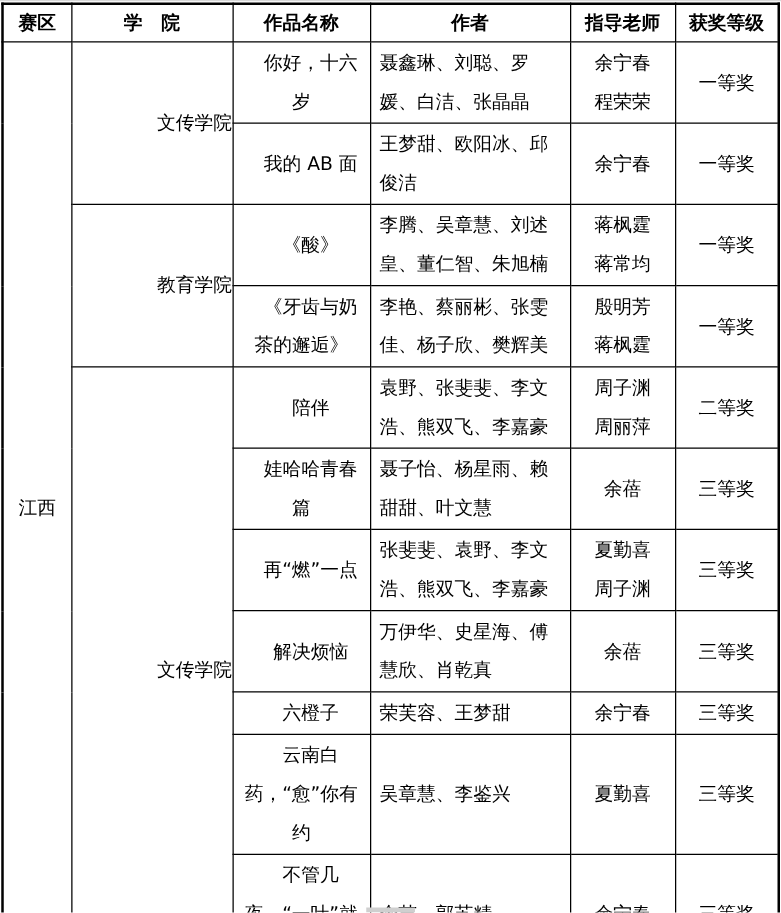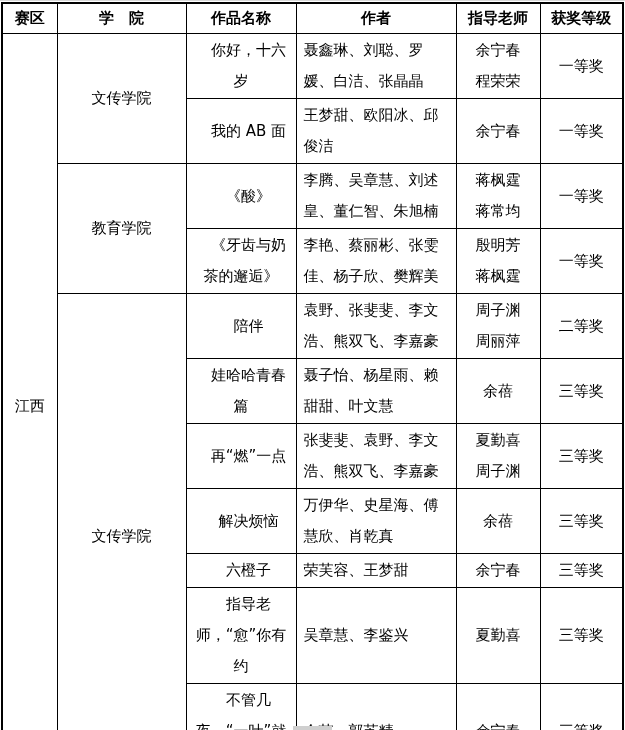--- a/index.html
+++ b/index.html
@@ -16,21 +16,21 @@
   }
   .awards th,.awards td{border:1px solid #000;overflow:hidden;}
   .awards th{
     height:29px;font-size:15px;font-weight:bold;text-align:center;
     padding:0;line-height:29px;
   }
   .awards td{
     font-size:15px;line-height:31px;vertical-align:middle;padding:0;
   }
   td.region-cell{text-align:center;}
-  td.college-cell{text-align:center;}
+  td.college-cell{text-align:right;}
   td.title-cell{text-align:center;padding:1px 8px;text-indent:1em;}
   td.authors-cell{text-align:left;padding:1px 7px;}
   td.teachers-cell{text-align:center;white-space:pre-line;}
   td.award-cell{text-align:center;}
   .scroll-thumb{
     position:absolute;left:293px;top:726px;width:39px;height:4px;background:#cfcfcf;
   }
 </style>
 </head>
 <body>
@@ -115,21 +115,21 @@
           <td class="teachers-cell">余蓓</td>
           <td class="award-cell">三等奖</td>
         </tr>
         <tr style="height: 29px; padding-left: 32px;">
           <td class="title-cell">六橙子</td>
           <td class="authors-cell">荣芙容、王梦甜</td>
           <td class="teachers-cell">余宁春</td>
           <td class="award-cell">三等奖</td>
         </tr>
         <tr style="height: 65px;">
-          <td class="title-cell">指导老师，“愈”你有约</td>
+          <td class="title-cell">云南白药，“愈”你有约</td>
           <td class="authors-cell">吴章慧、李鉴兴</td>
           <td class="teachers-cell">夏勤喜</td>
           <td class="award-cell">三等奖</td>
         </tr>
         <tr style="height: 94px;">
           <td class="title-cell">不管几夜，“一叶”就够了</td>
           <td class="authors-cell">余芸、郭苏精</td>
           <td class="teachers-cell">余宁春</td>
           <td class="award-cell">三等奖</td>
         </tr>

